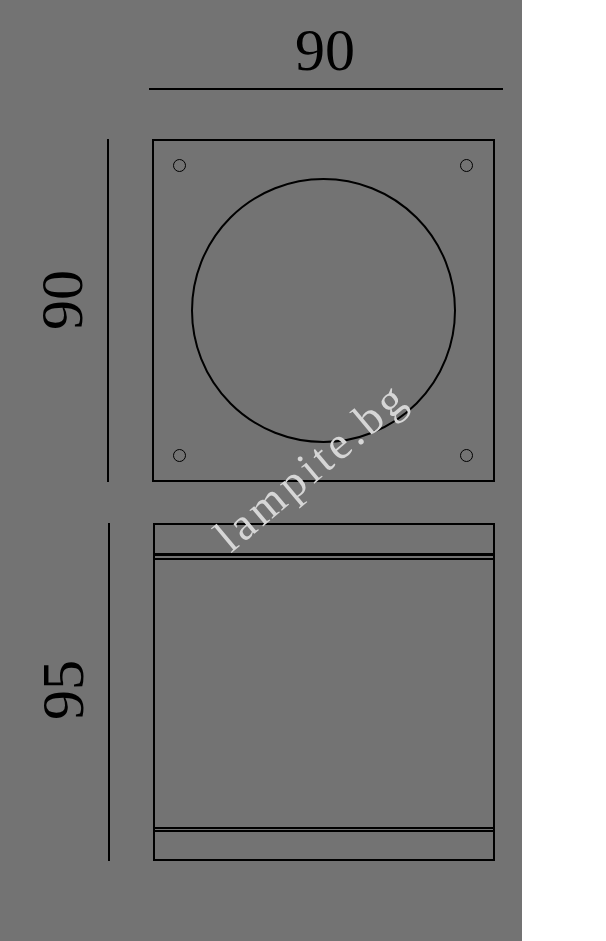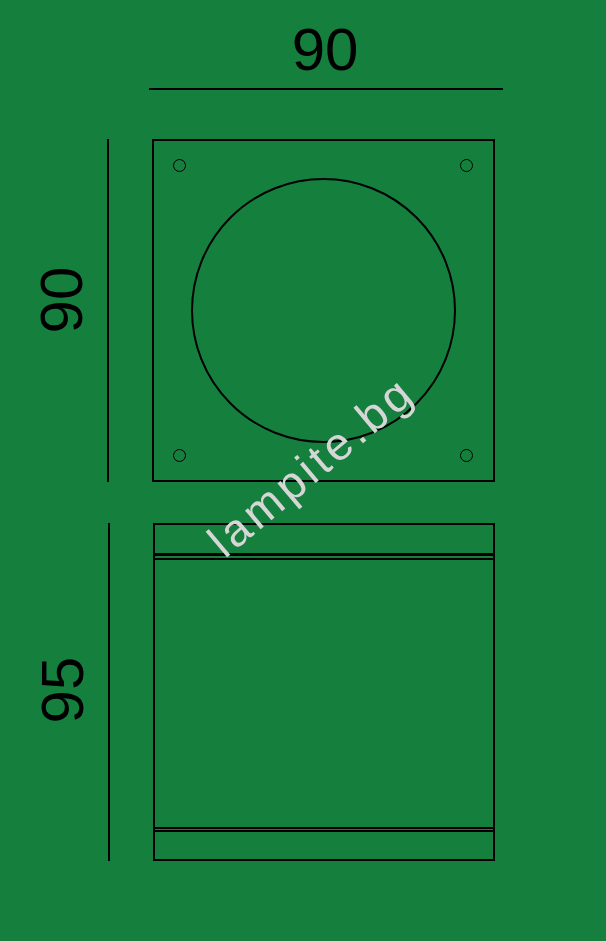--- a/index.html
+++ b/index.html
@@ -1,22 +1,22 @@
 <!DOCTYPE html>
 <html><head>
 <meta charset="utf-8">
 <style>
   html, body { margin: 0; padding: 0; background: #ffffff; }
   .canvas {
     position: relative;
-    width: 606px;
+    width: 522px;
     height: 941px;
-    background: #15803d;
+    background: #737373;
     overflow: hidden;
-    font-family: Liberation Sans, sans-serif;
+    font-family: Liberation Serif, serif;
   }
   .line { position: absolute; background: #000000; }
   .outline {
     position: absolute;
     border: 2.5px solid #000000;
     box-sizing: border-box;
     background: transparent;
   }
   .circle-outline {
     position: absolute;

